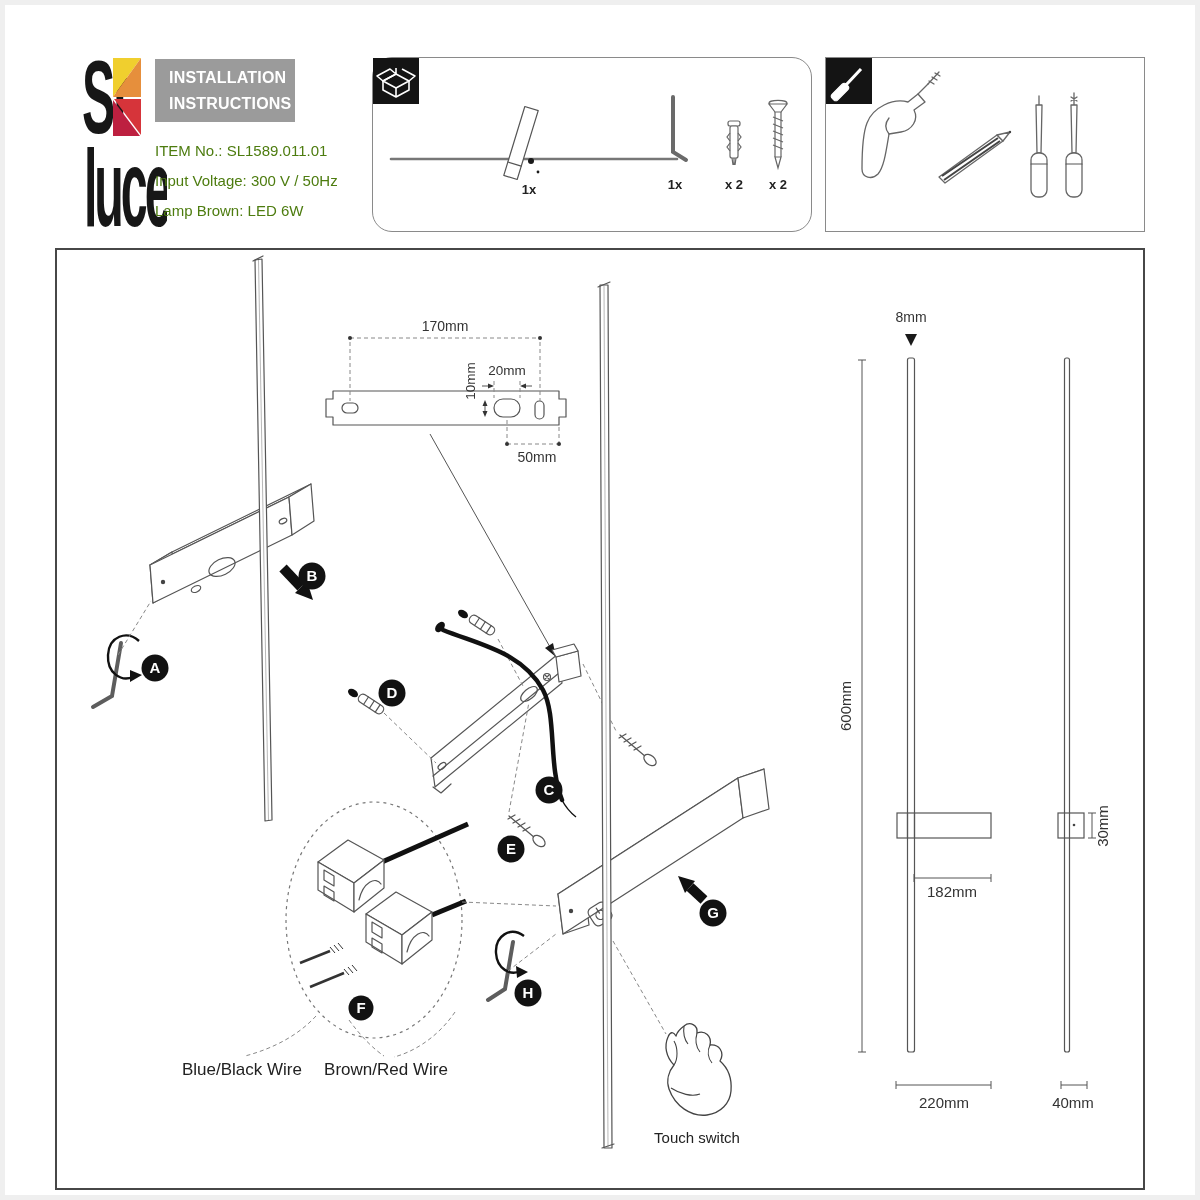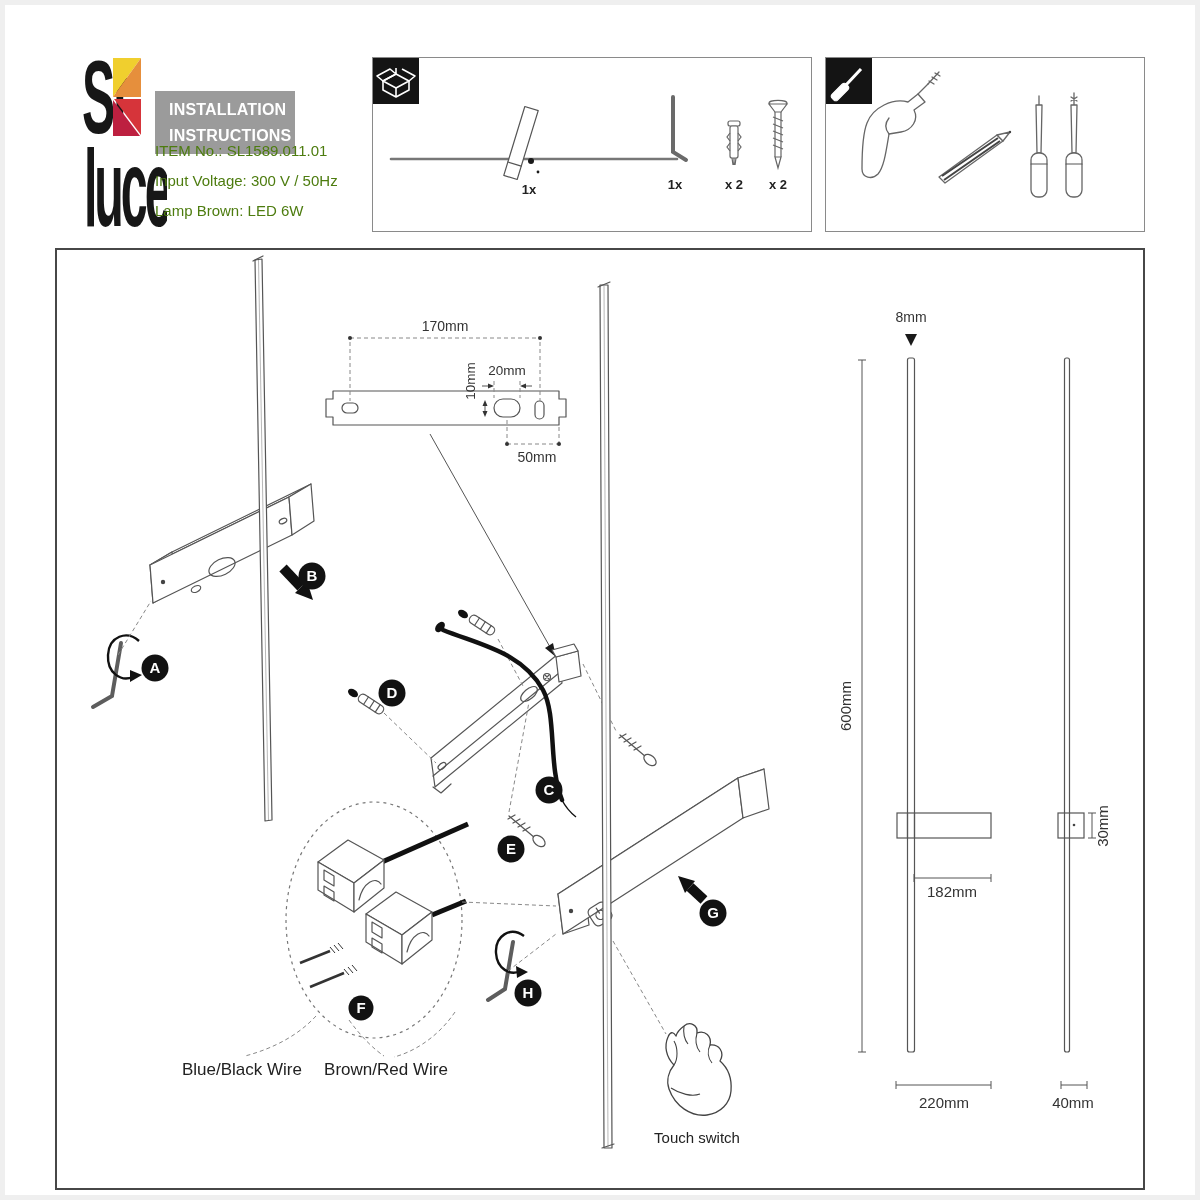--- a/index.html
+++ b/index.html
@@ -7,25 +7,25 @@
     position:relative;width:1200px;height:1200px;background:#fff;
     font-family:"Liberation Sans", sans-serif;
     box-shadow:inset 0 0 0 5px #efefef;
     overflow:hidden;
   }
   .abs{position:absolute;}
   
   .title-box{
     left:155px;top:59px;width:140px;height:63px;background:#9b9b9b;
     color:#fff;font-weight:bold;font-size:16px;line-height:26px;
-    padding-left:14px;padding-top:6px;box-sizing:border-box;letter-spacing:.2px;margin-top:32px;
+    padding-left:14px;padding-top:6px;box-sizing:border-box;letter-spacing:.2px;
   }
   .prod{left:155px;top:136px;width:260px;color:#4d7c0f;font-size:15px;line-height:30px;}
   .outbox{border:1.5px solid #8a8a8a;background:#fff;box-sizing:border-box;}
-  .box-parts{left:372px;top:57px;width:440px;height:175px;}
+  .box-parts{left:372px;top:57px;width:440px;height:175px;border-radius:20px;}
   .box-tools{left:825px;top:57px;width:320px;height:175px;}
   svg{display:block;}
   
   .ln{stroke:#555;stroke-width:1.2;fill:none;stroke-linejoin:round;stroke-linecap:round;}
   .wf{fill:#fff;stroke:#555;stroke-width:1.2;stroke-linejoin:round;}
   .dash{stroke:#888;stroke-width:1;fill:none;stroke-dasharray:4 3;}
   .dim{stroke:#555;stroke-width:1;fill:none;}
   .dimt{font-size:14px;fill:#333;}
   .dimt2{font-size:15px;fill:#333;}
   .lbl{font-size:17px;fill:#222;}

